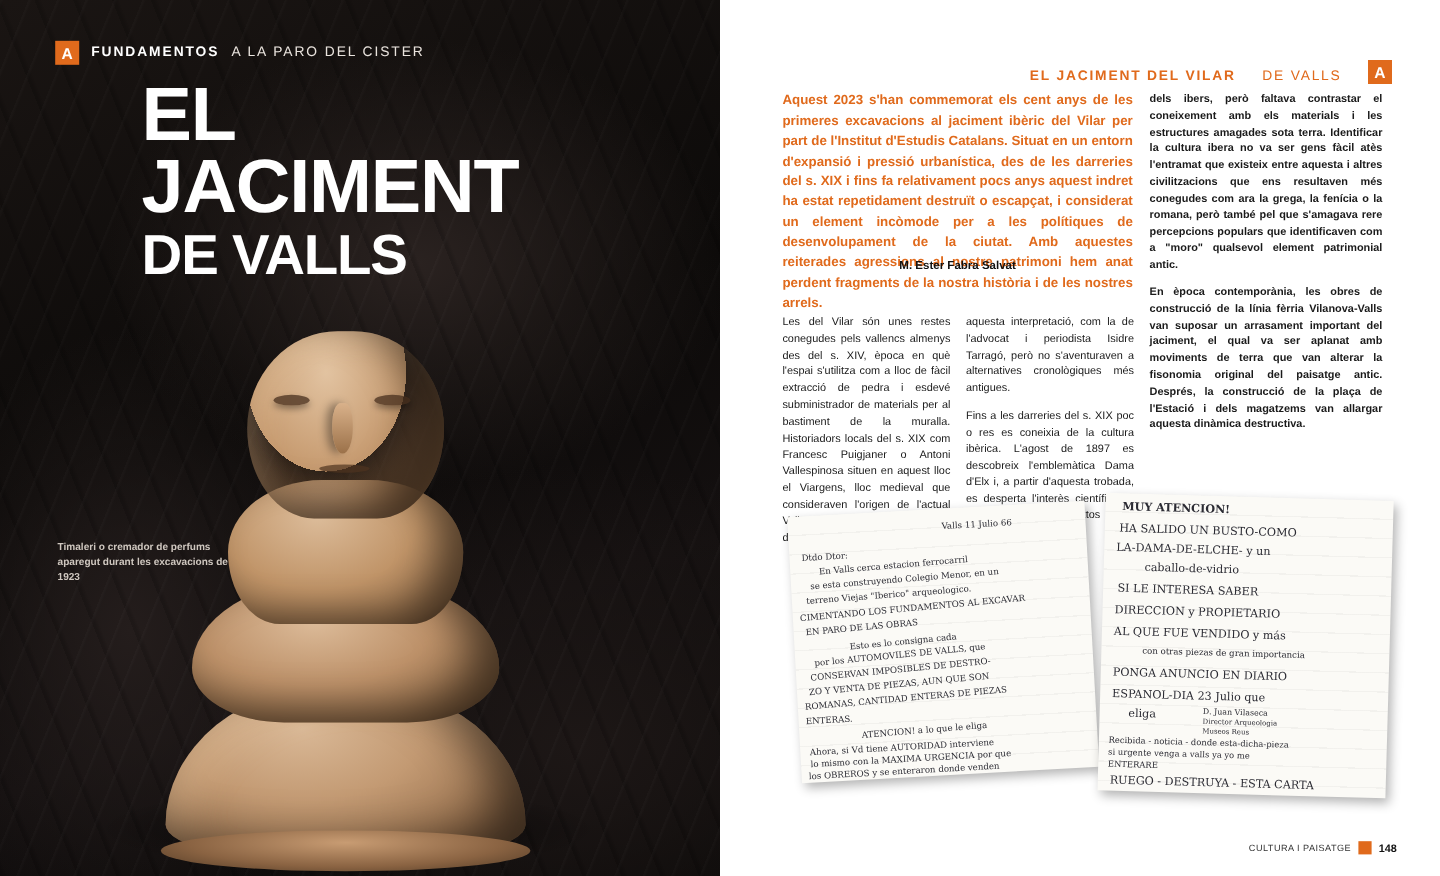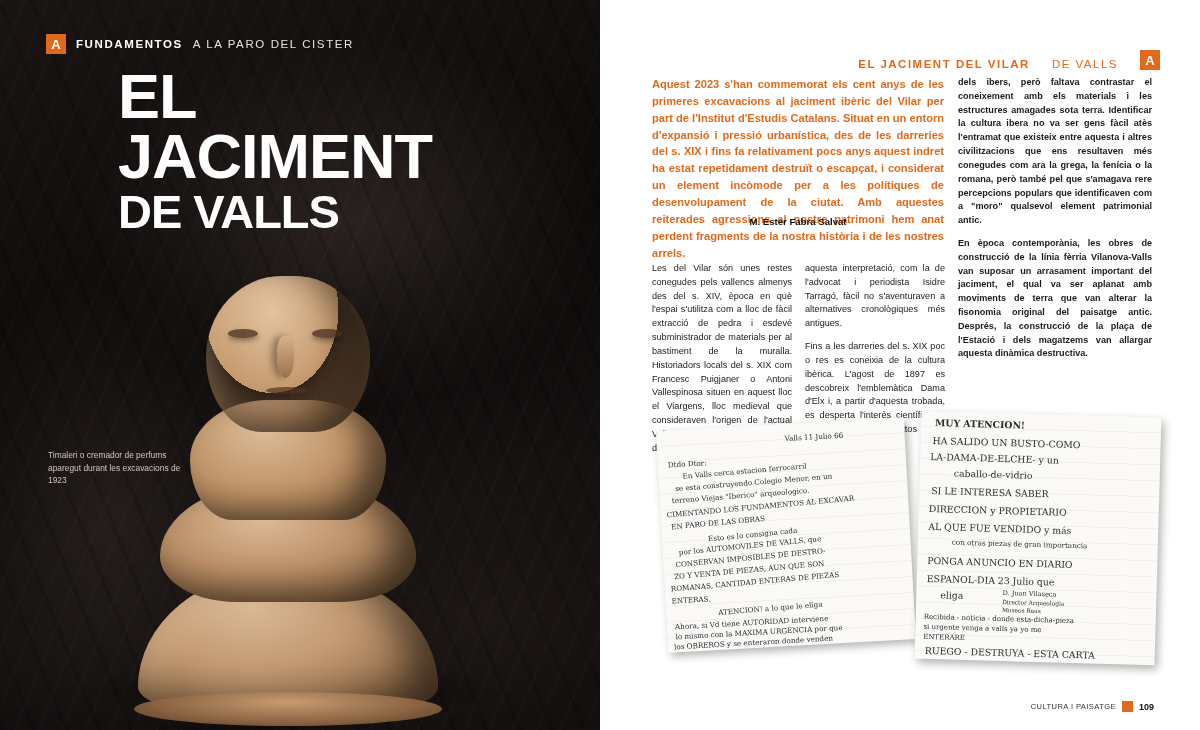--- a/index.html
+++ b/index.html
@@ -111,21 +111,21 @@
   .sc-eye.r { bottom: 382px; left: 192px; }
   .sc-nose { position: absolute; bottom: 342px; left: 157px; width: 17px; height: 42px; background: linear-gradient(180deg,#d9b18a,#9b7149); border-radius: 40% 40% 50% 50%; box-shadow: -5px 0 7px rgba(0,0,0,.35); }
   .sc-mouth { position: absolute; bottom: 326px; left: 146px; width: 42px; height: 7px; background: rgba(78,51,31,.7); border-radius: 50%; }
   .sc-shadow {
     position: absolute; bottom: -6px; left: -40px; width: 420px; height: 70px;
     background: radial-gradient(ellipse at 50% 50%, rgba(0,0,0,.75) 0%, rgba(0,0,0,0) 70%);
   }
 
   .photo-caption {
     position: absolute; left: 48px; bottom: 244px; z-index: 7;
-    color: #cfc7bf; font-size: 8.4px; line-height: 1.45; width: 150px;
+    color: #cfc7bf; font-size: 8.4px; line-height: 1.45; width: 150px; font-weight: bold;
   }
 
   
   .right-page {
     position: relative; width: 600px; height: 730px; background: #ffffff;
   }
   .r-kicker {
     position: absolute; top: 50px; right: 40px;
     display: flex; align-items: flex-end; gap: 22px;
   }
@@ -165,21 +165,21 @@
     background: repeating-linear-gradient(transparent 0 15px, rgba(0,0,0,0.035) 15px 16px);
   }
   .l1 { left: 62px; top: 12px; width: 248px; height: 222px; transform: rotate(-3.2deg); }
   .l2 { left: 318px; top: 2px; width: 240px; height: 248px; transform: rotate(1.6deg); }
   .hw { position: absolute; color: #2b2b33; font-family: "DejaVu Serif", serif; }
   .hw-line { white-space: nowrap; transform-origin: left center; }
   .l1 .hw { font-size: 7.2px; }
   .l2 .hw { font-size: 9.3px; }
 
   .folio {
-    position: absolute; right: 46px; bottom: 18px;
+    position: absolute; right: 36px; bottom: 18px;
     display: flex; align-items: center; gap: 6px;
   }
   .folio .f-label { font-size: 7.6px; color: #333; letter-spacing: .4px; }
   .folio .f-sq { width: 11px; height: 11px; background: #e06a1c; }
   .folio .f-num { font-size: 9px; font-weight: bold; color: #111; }
 
   .gutter { position: absolute; left: 600px; top: 0; width: 1px; height: 730px; background: rgba(0,0,0,.10); }
 </style>
 </head>
 <body>
@@ -227,21 +227,21 @@
     </div>
 
     <div class="lede">Aquest 2023 s'han commemorat els cent anys de les primeres excavacions al jaciment ibèric del Vilar per part de l'Institut d'Estudis Catalans. Situat en un entorn d'expansió i pressió urbanística, des de les darreries del s. XIX i fins fa relativament pocs anys aquest indret ha estat repetidament destruït o escapçat, i considerat un element incòmode per a les polítiques de desenvolupament de la ciutat. Amb aquestes reiterades agressions al nostre patrimoni hem anat perdent fragments de la nostra història i de les nostres arrels.</div>
     <div class="byline">M. Ester Fabra Salvat</div>
 
     <div class="col col-1">
       <p>Les del Vilar són unes restes conegudes pels vallencs almenys des del s. XIV, època en què l'espai s'utilitza com a lloc de fàcil extracció de pedra i esdevé subministrador de materials per al bastiment de la muralla. Historiadors locals del s. XIX com Francesc Puigjaner o Antoni Vallespinosa situen en aquest lloc el Viargens, lloc medieval que consideraven l'origen de l'actual Valls, tot i que hi havia alguna veu discordant amb</p>
     </div>
 
     <div class="col col-2">
-      <p>aquesta interpretació, com la de l'advocat i periodista Isidre Tarragó, fàcil no s'aventuraven a alternatives cronològiques més antigues.</p>
+      <p>aquesta interpretació, com la de l'advocat i periodista Isidre Tarragó, però no s'aventuraven a alternatives cronològiques més antigues.</p>
       <p>Fins a les darreries del s. XIX poc o res es coneixia de la cultura ibèrica. L'agost de 1897 es descobreix l'emblemàtica Dama d'Elx i, a partir d'aquesta trobada, es desperta l'interès científic per aquesta cultura. Els textos antics ja parlaven</p>
     </div>
 
     <div class="col col-3">
       <p>dels ibers, però faltava contrastar el coneixement amb els materials i les estructures amagades sota terra. Identificar la cultura ibera no va ser gens fàcil atès l'entramat que existeix entre aquesta i altres civilitzacions que ens resultaven més conegudes com ara la grega, la fenícia o la romana, però també pel que s'amagava rere percepcions populars que identificaven com a "moro" qualsevol element patrimonial antic.</p>
       <p>En època contemporània, les obres de construcció de la línia fèrria Vilanova-Valls van suposar un arrasament important del jaciment, el qual va ser aplanat amb moviments de terra que van alterar la fisonomia original del paisatge antic. Després, la construcció de la plaça de l'Estació i dels magatzems van allargar aquesta dinàmica destructiva.</p>
     </div>
 
 
     <div class="letters">
@@ -287,16 +287,16 @@
         <div class="hw hw-line" style="left:8px; top:202px; font-size:7px;">Recibida - noticia - donde esta-dicha-pieza</div>
         <div class="hw hw-line" style="left:8px; top:212px; font-size:7px;">si urgente venga a valls ya yo me</div>
         <div class="hw hw-line" style="left:8px; top:222px; font-size:7px;">ENTERARE</div>
         <div class="hw hw-line" style="left:10px; top:234px;">RUEGO - DESTRUYA - ESTA CARTA</div>
       </div>
     </div>
 
     <div class="folio">
       <span class="f-label">CULTURA I PAISATGE</span>
       <span class="f-sq"></span>
-      <span class="f-num">109</span>
+      <span class="f-num">148</span>
     </div>
   </div>
 </div>
 
 </body></html>

